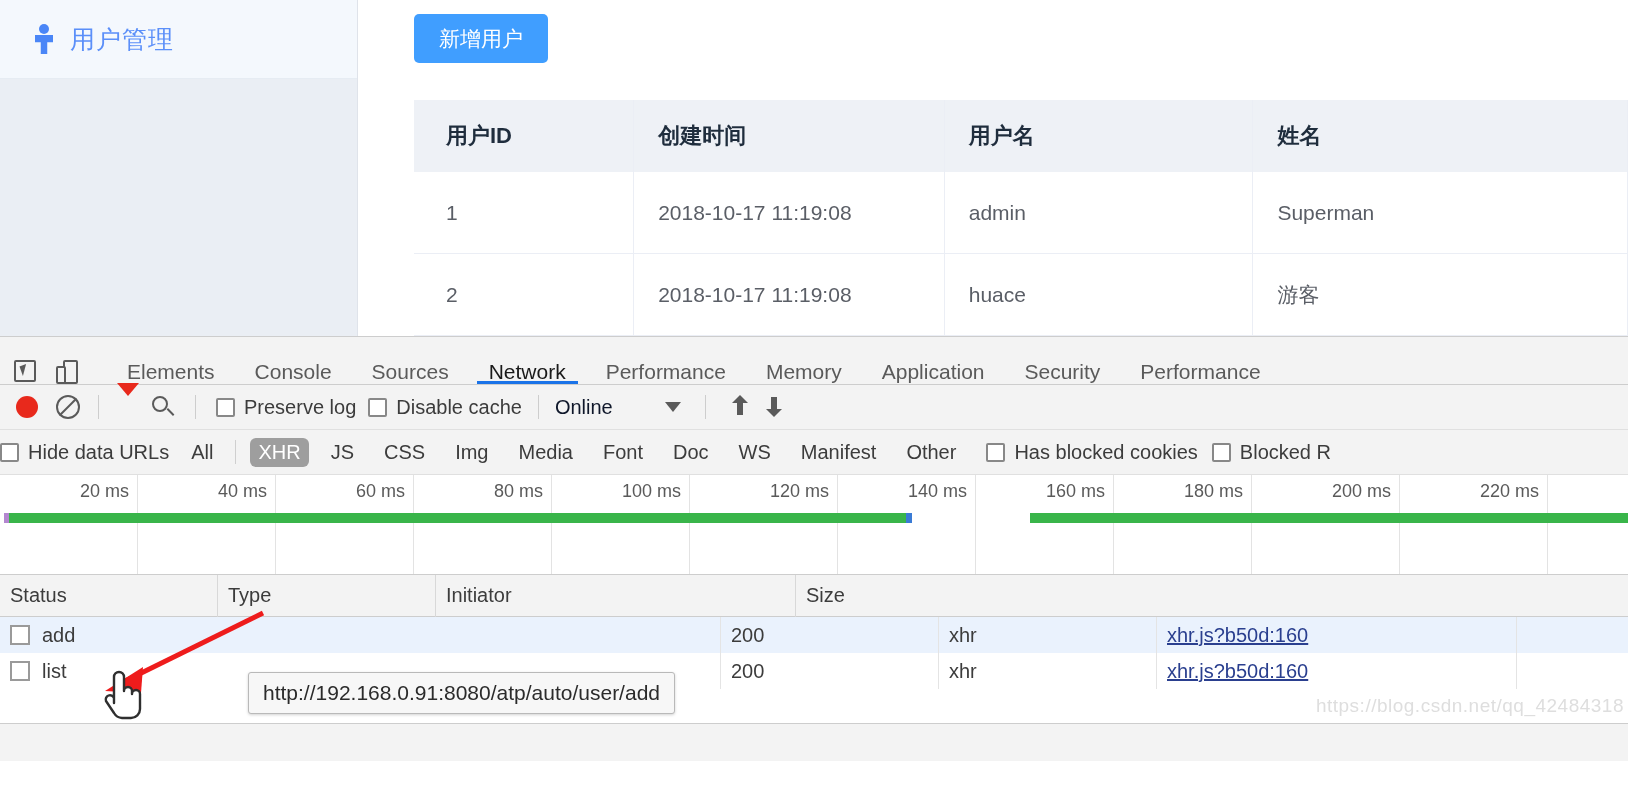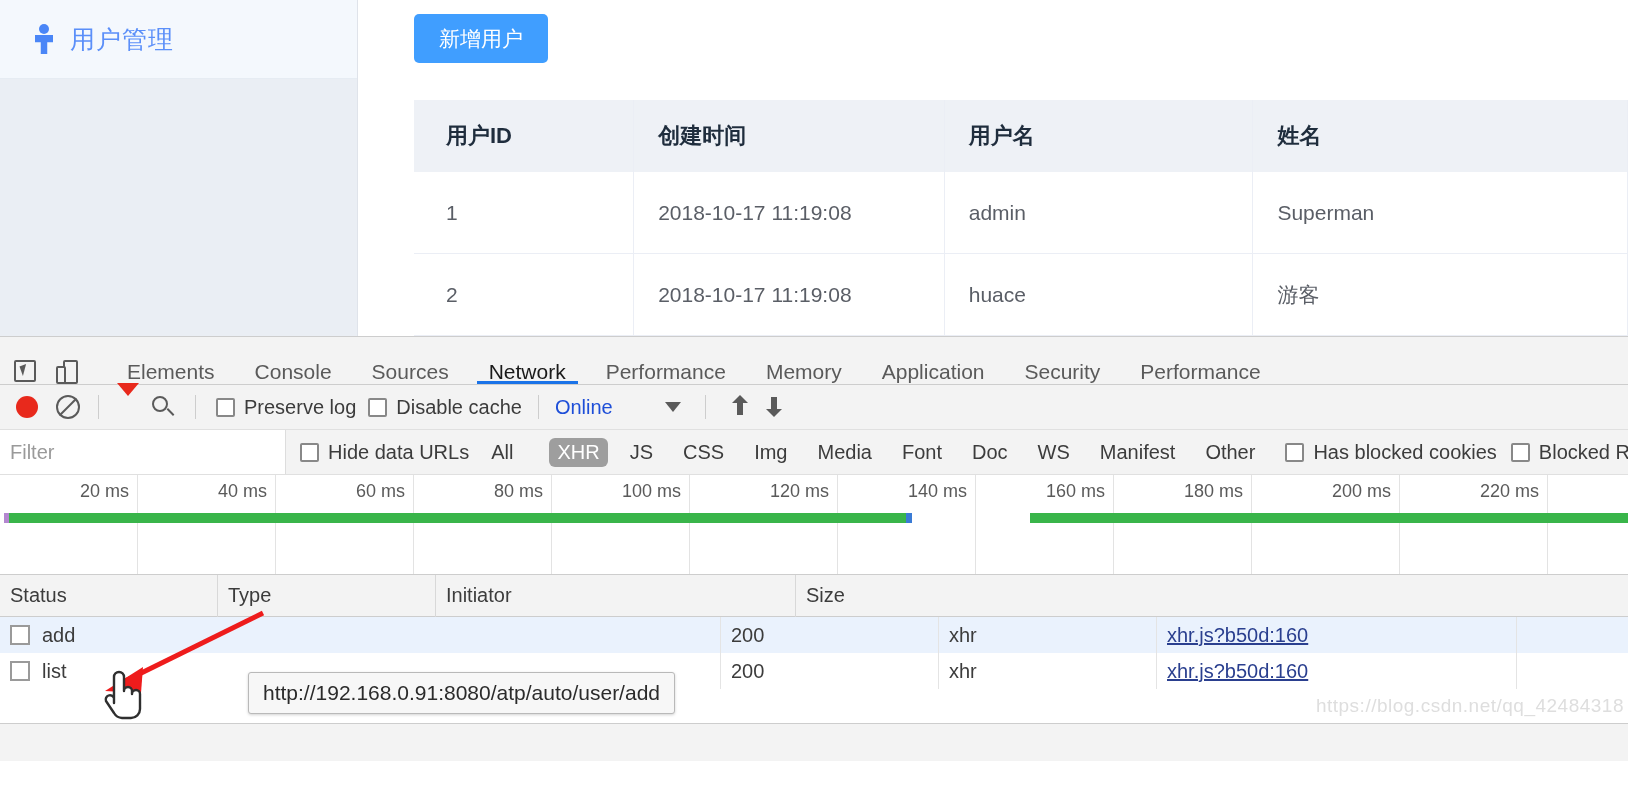--- a/index.html
+++ b/index.html
@@ -130,21 +130,21 @@
   }
   .ic-search .handle {
     position:absolute; left:15px; top:16px; width: 9px; height: 2px;
     background:#5a5a5a; transform: rotate(45deg);
   }
   .cb {
     width: 19px; height: 19px; border: 2px solid #888; background: #fff;
     border-radius: 2px; flex: none; cursor: pointer;
   }
   .cb-label { display: flex; align-items: center; gap: 9px; font-size: 20px; color: #3c3c3c; cursor: pointer; white-space: nowrap;}
-  .throttle { display:flex; align-items:center; gap: 52px; font-size: 20px; color:#1d4ed8; cursor:pointer;}
+  .throttle { display:flex; align-items:center; gap: 52px; font-size: 20px; color:#0f172a; cursor:pointer;}
   .caret-down { width:0;height:0;border-left:8px solid transparent;border-right:8px solid transparent;border-top:10px solid #5a5a5a;}
   .ic-upload, .ic-download { width: 22px; height: 24px; position: relative; cursor:pointer; }
   .ic-upload .arrow {
     position:absolute; left:7px; top:4px; width: 6px; height: 16px; background:#5a5a5a;
   }
   .ic-upload .tip {
     position:absolute; left:2px; top:0; width:0;height:0;
     border-left:8px solid transparent;border-right:8px solid transparent;border-bottom:8px solid #5a5a5a;
   }
   .ic-download .arrow {
@@ -329,21 +329,20 @@
           <span class="tip"></span>
           <span class="arrow"></span>
         </span>
       <span class="ic-download">
           <span class="arrow"></span>
           <span class="tip"></span>
         </span>
     </div>
 
     <div class="dt-filterbar">
-      <input class="filter-input" type="text" placeholder="Filter" style="">
       <label class="cb-label">
         <span class="cb"></span>
         <span>Hide data URLs</span>
       </label>
       <span class="ftype">All</span>
       <span class="vsep"></span>
       <span class="ftype selected">XHR</span>
       <span class="ftype">JS</span>
       <span class="ftype">CSS</span>
       <span class="ftype">Img</span>

